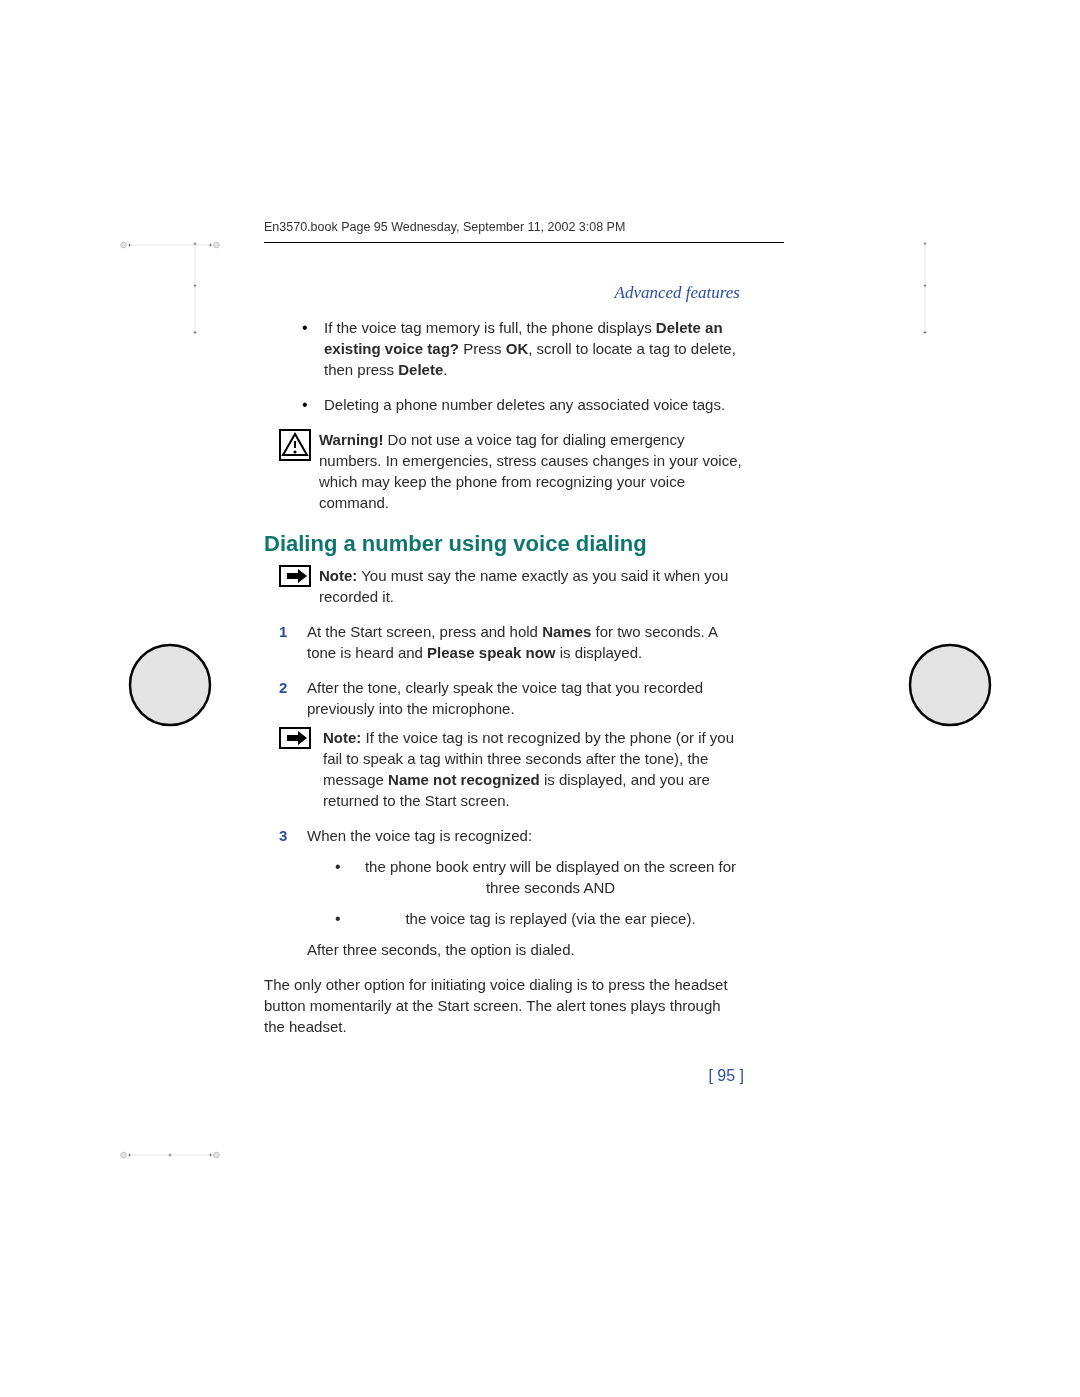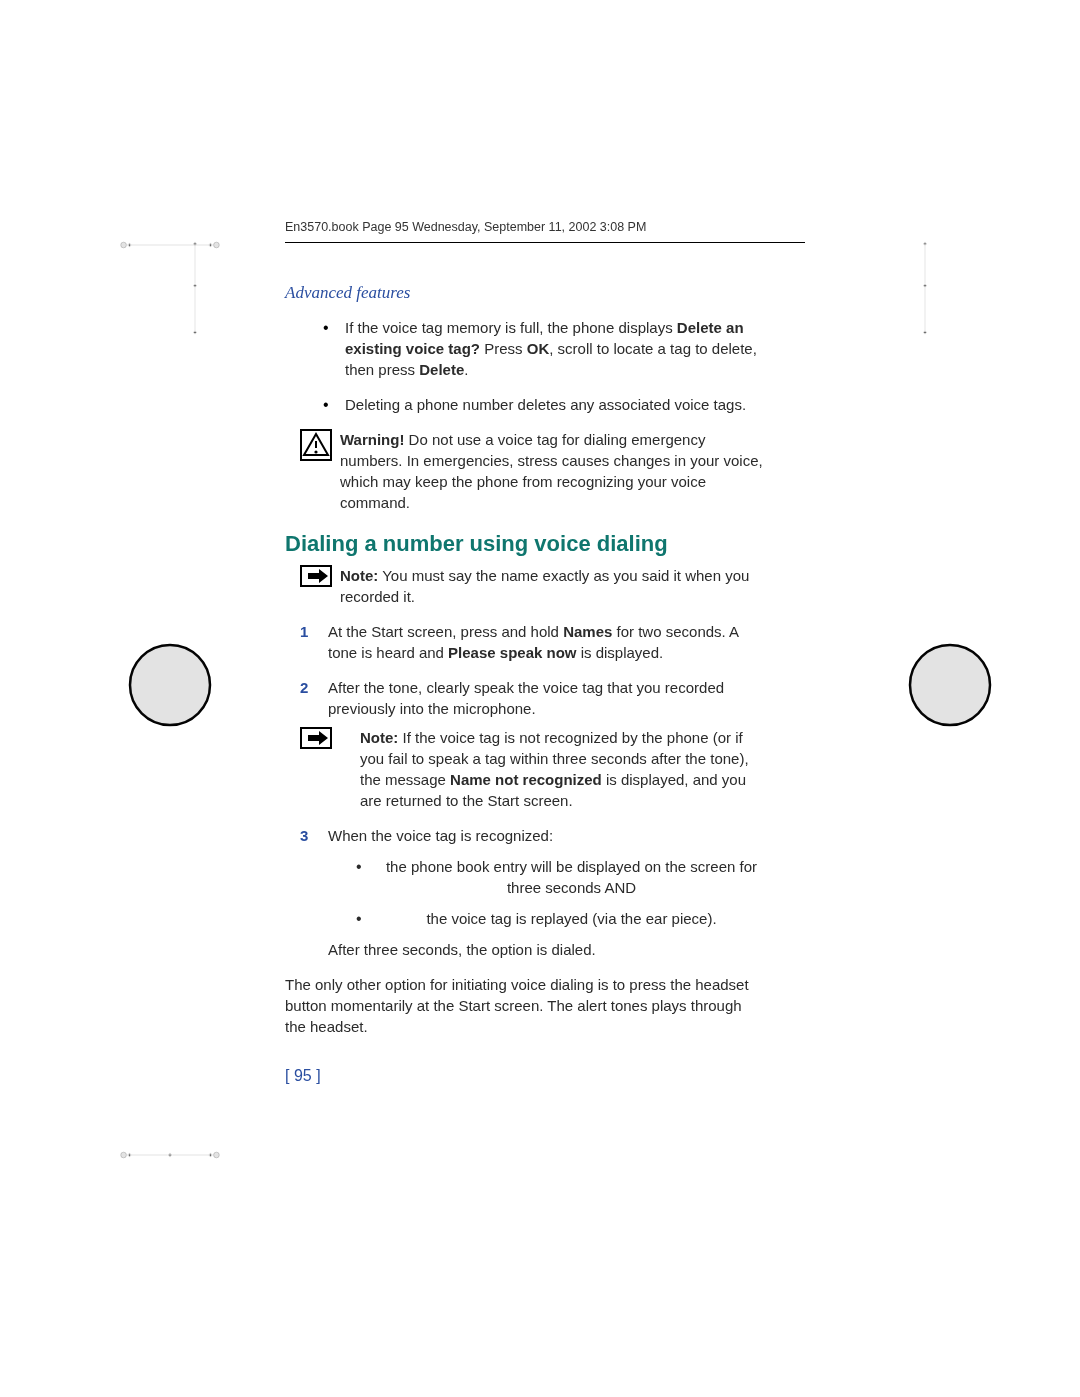--- a/index.html
+++ b/index.html
@@ -7,43 +7,43 @@
     padding: 0;
     width: 1080px;
     height: 1397px;
     background: #ffffff;
     font-family: "Helvetica Neue", Arial, sans-serif;
     color: #2b2b2b;
     position: relative;
   }
   .page {
     position: absolute;
-    left: 285px;
+    left: 264px;
     top: 220px;
     width: 480px;
   }
   .book-stamp {
     font-size: 12.5px;
     color: #333;
     margin-bottom: 8px;
     white-space: nowrap;
   }
   .stamp-rule {
     border: none;
     border-top: 1px solid #000;
     margin: 4px 0 40px 0;
     width: 520px;
   }
   .section-title {
-    text-align: left;
+    text-align: right;
     font-style: italic;
     font-family: Georgia, "Times New Roman", serif;
     color: #2a4ea0;
     font-size: 17px;
-    margin: 0 16px 14px 0;
+    margin: 0 4px 14px 0;
   }
   ul.bullets {
     list-style: none;
     padding: 0;
     margin: 0 0 6px 38px;
   }
   ul.bullets > li {
     position: relative;
     padding-left: 22px;
     font-size: 15px;
@@ -119,35 +119,35 @@
     position: absolute;
     left: 0; top: 0;
     font-size: 16px;
   }
   .para {
     font-size: 15px;
     line-height: 1.4;
     margin: 0 0 14px 0;
   }
   .pnum {
-    text-align: left;
+    text-align: right;
     color: #2a4ea0;
     font-size: 16px;
     margin-top: 30px;
   }
   
   .crop {
     position: absolute;
     width: 100px;
     height: 100px;
     pointer-events: none;
   }
   .step-note {
     display:flex;
-    gap:28px;
+    gap:12px;
     margin-left: -28px;
     margin-top: 8px;
   }
   .step-note .text { font-size:15px; line-height:1.4; flex:1; }
   .after-para { margin-left: 0; }
   svg { display:block; }
 </style>
 </head>
 <body>
 

